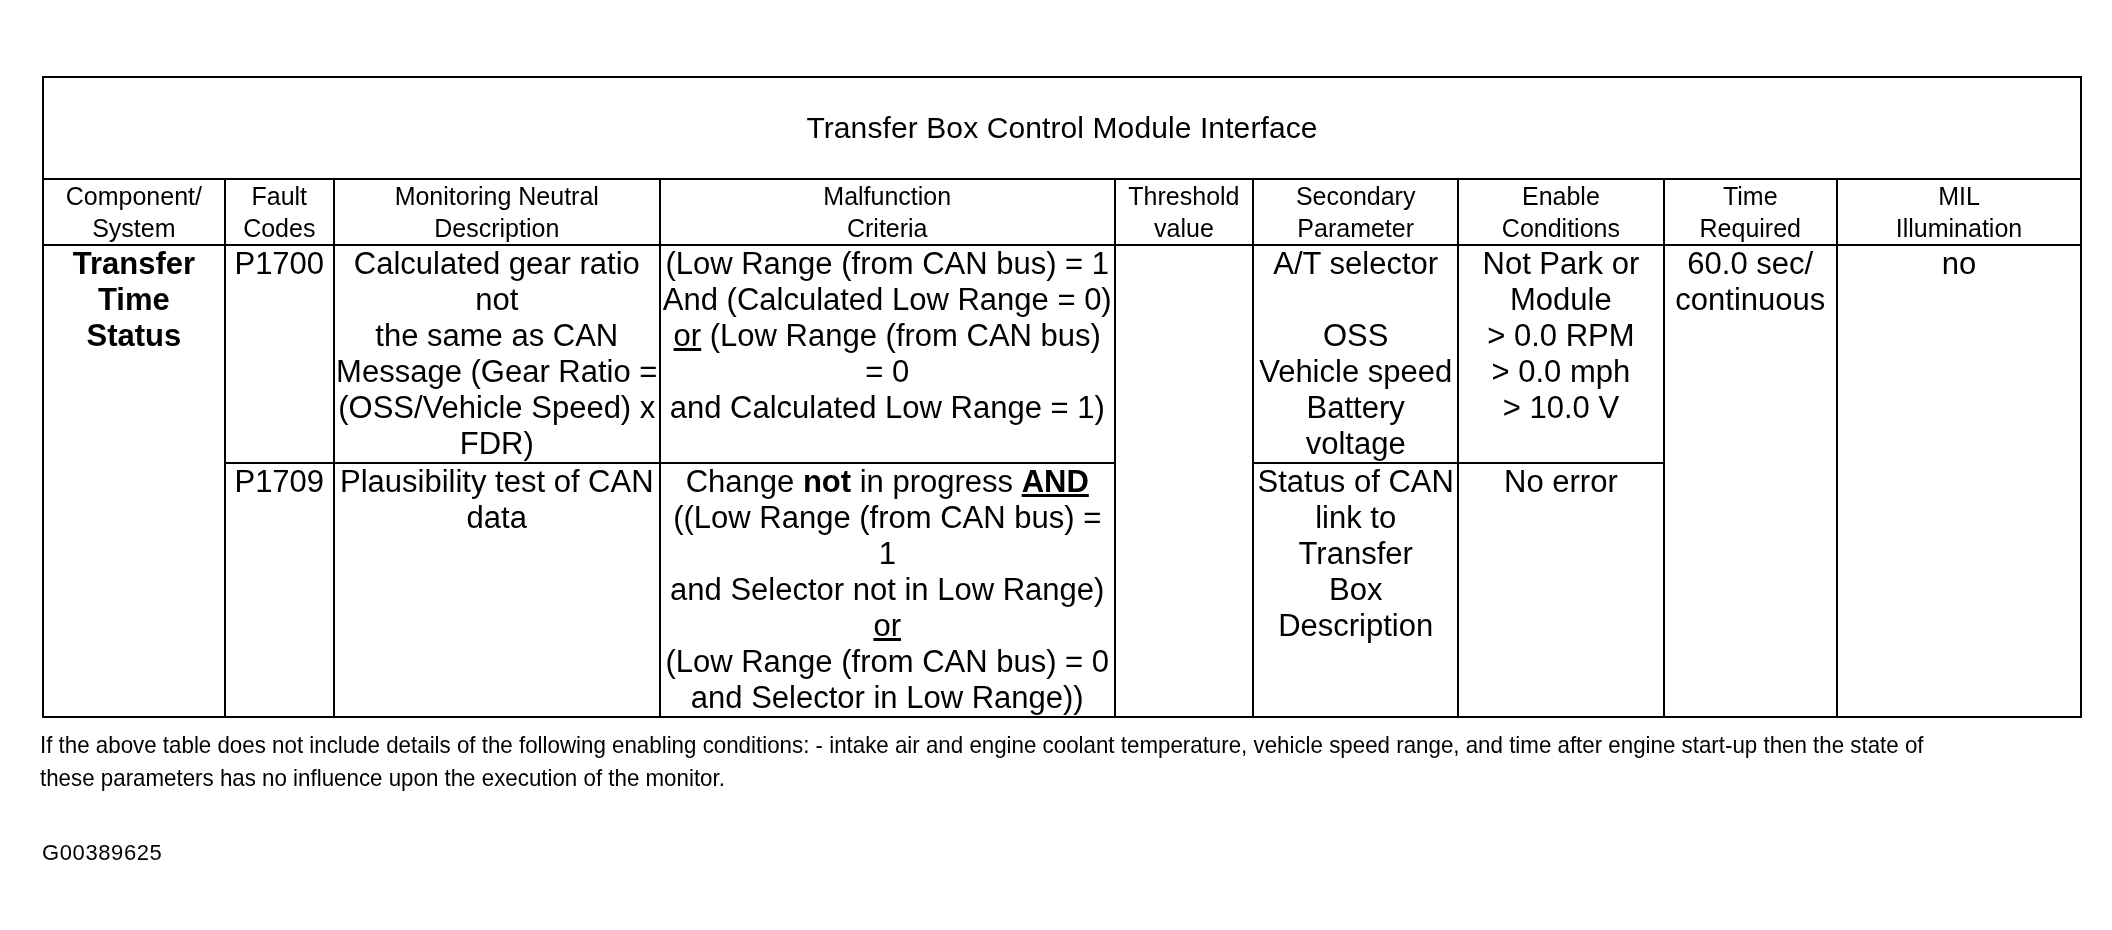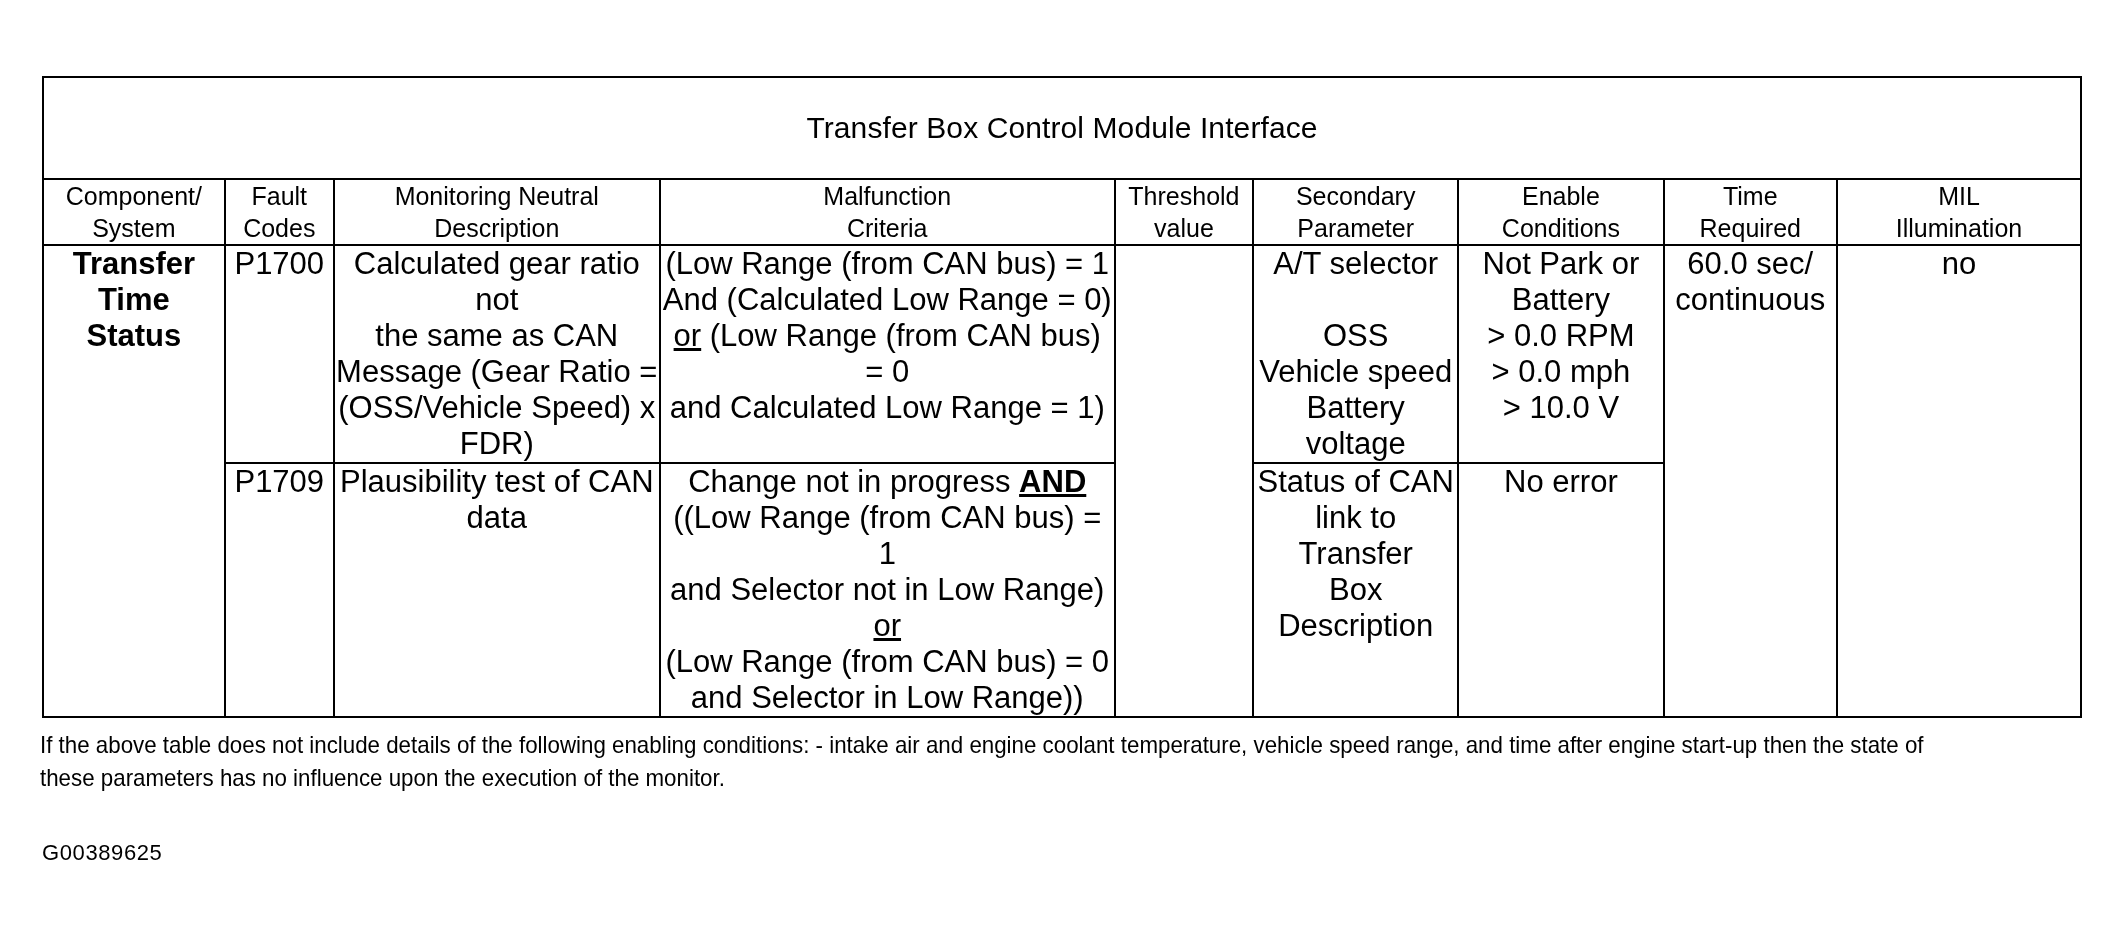--- a/index.html
+++ b/index.html
@@ -58,21 +58,21 @@
     font-size: 31px;
     line-height: 36px;
     padding: 8px 6px 10px 6px;
     vertical-align: top;
   }
   .body-cell.bold {
     font-weight: bold;
   }
 
   .u { text-decoration: underline; }
-  .b { font-weight: normal; }
+  .b { font-weight: bold; }
   .bu { font-weight: bold; text-decoration: underline; }
 
   .blank-line { display:block; height: 36px; }
 
   
   .footnote {
     position: absolute;
     left: 40px;
     top: 728px;
     width: 2030px;
@@ -176,21 +176,21 @@
       <td class="body-cell" rowspan="2"></td>
       <td class="body-cell">
         <span>A/T selector</span><br>
         <span class="blank-line"></span>
         <span>OSS</span><br>
         <span>Vehicle speed</span><br>
         <span>Battery voltage</span>
       </td>
       <td class="body-cell">
         <span>Not Park or</span><br>
-        <span>Battery</span><br>
+        <span>Module</span><br>
         <span>&gt; 0.0 RPM</span><br>
         <span>&gt; 0.0 mph</span><br>
         <span>&gt; 10.0 V</span>
       </td>
       <td class="body-cell" rowspan="2">
         <span>60.0 sec/</span><br>
         <span>continuous</span>
       </td>
       <td class="body-cell" rowspan="2">no</td>
     </tr>

